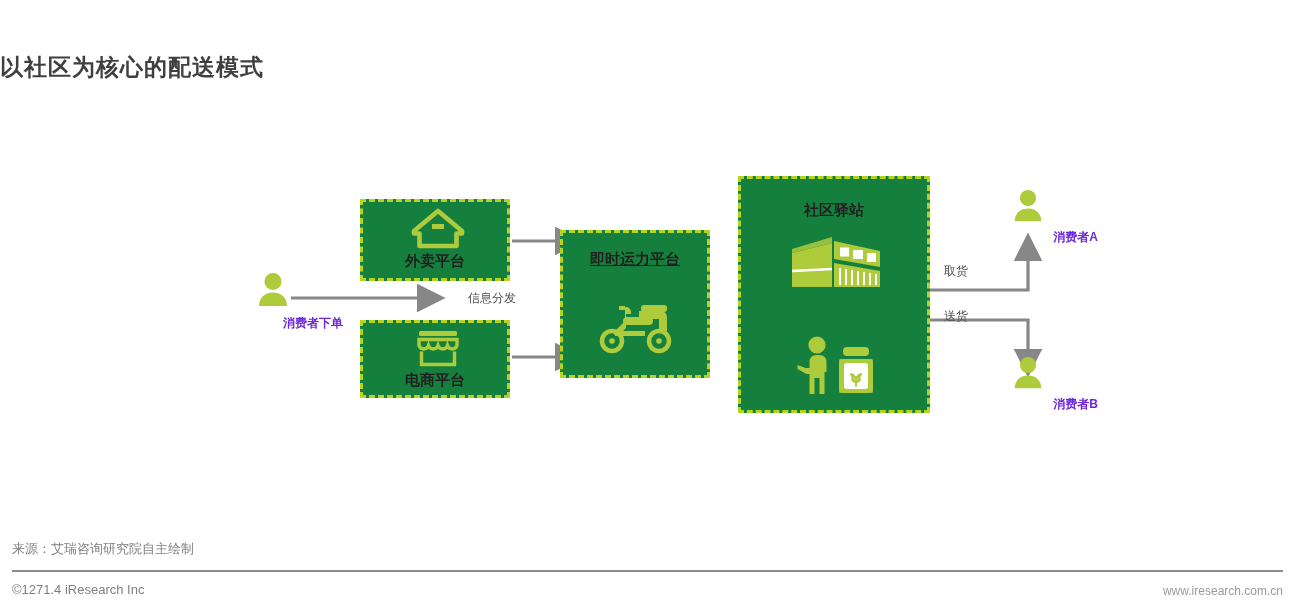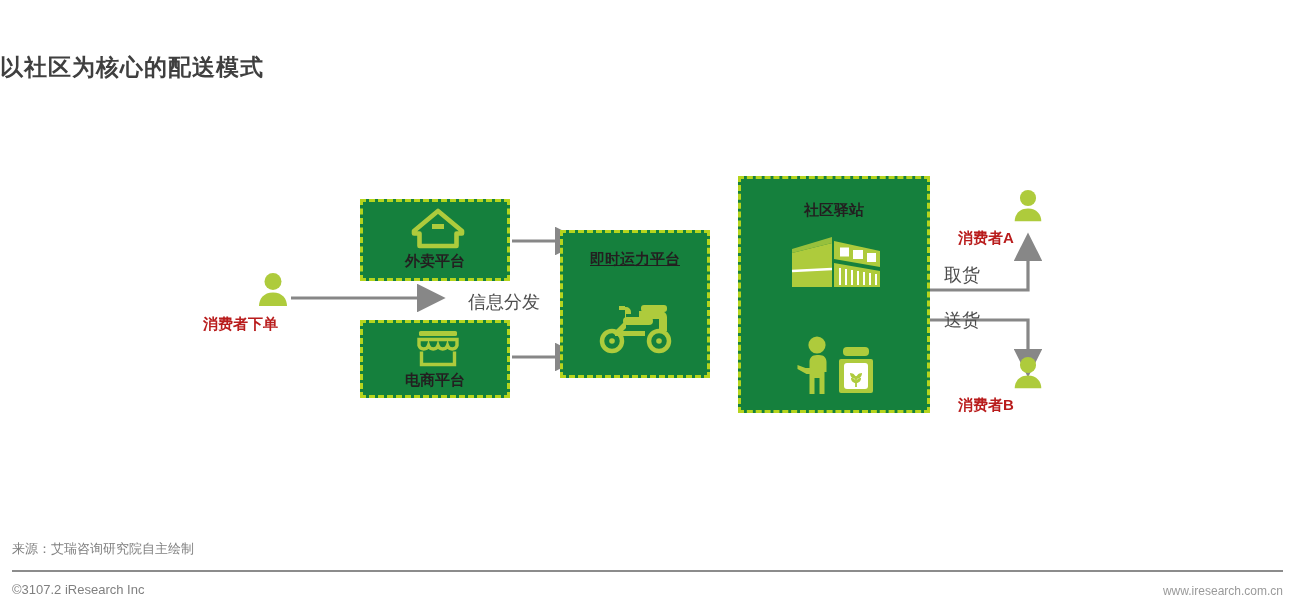--- a/index.html
+++ b/index.html
@@ -28,27 +28,27 @@
   .dbox-label {
     position: absolute; left: 0; width: 100%;
     text-align: center;
     font-size: 15px; font-weight: bold; color: #231f20;
     white-space: nowrap;
   }
 
   
   .node-label {
     position: absolute;
-    text-align: left;
-    font-size: 15px; font-weight: bold; color: #b91c1c;
+    text-align: right;
+    font-size: 12px; font-weight: bold; color: #6d28d9;
     white-space: nowrap;
   }
   .edge-label {
     position: absolute;
-    font-size: 18px; color: #4d4d4d;
+    font-size: 12px; color: #4d4d4d;
     white-space: nowrap;
   }
 
   
   .icon { position: absolute; }
 
   
   .source {
     position: absolute; left: 12px; top: 540px;
     font-size: 13px; color: #808080; white-space: nowrap;
@@ -206,16 +206,16 @@
   <div class="node-label" style="left:958px; top:229px; width:140px;">消费者A</div>
 
   <svg class="icon" style="left:1009px; top:356px; width:38px; height:38px;" viewBox="0 0 40 40">
     <circle cx="20" cy="9.5" r="8.5" fill="#aecb3c"></circle>
     <path d="M20 20.5c-9.3 0-14 6.4-14 13.5h28c0-7.1-4.7-13.5-14-13.5z" fill="#aecb3c"></path>
   </svg>
   <div class="node-label" style="left:958px; top:396px; width:140px;">消费者B</div>
 
   <div class="source">来源：艾瑞咨询研究院自主绘制</div>
   <div class="footer-rule"></div>
-  <div class="copyright">©3107.2 iResearch Inc</div>
+  <div class="copyright">©1271.4 iResearch Inc</div>
   <div class="weburl">www.iresearch.com.cn</div>
 
 </div>
 
 </body></html>

